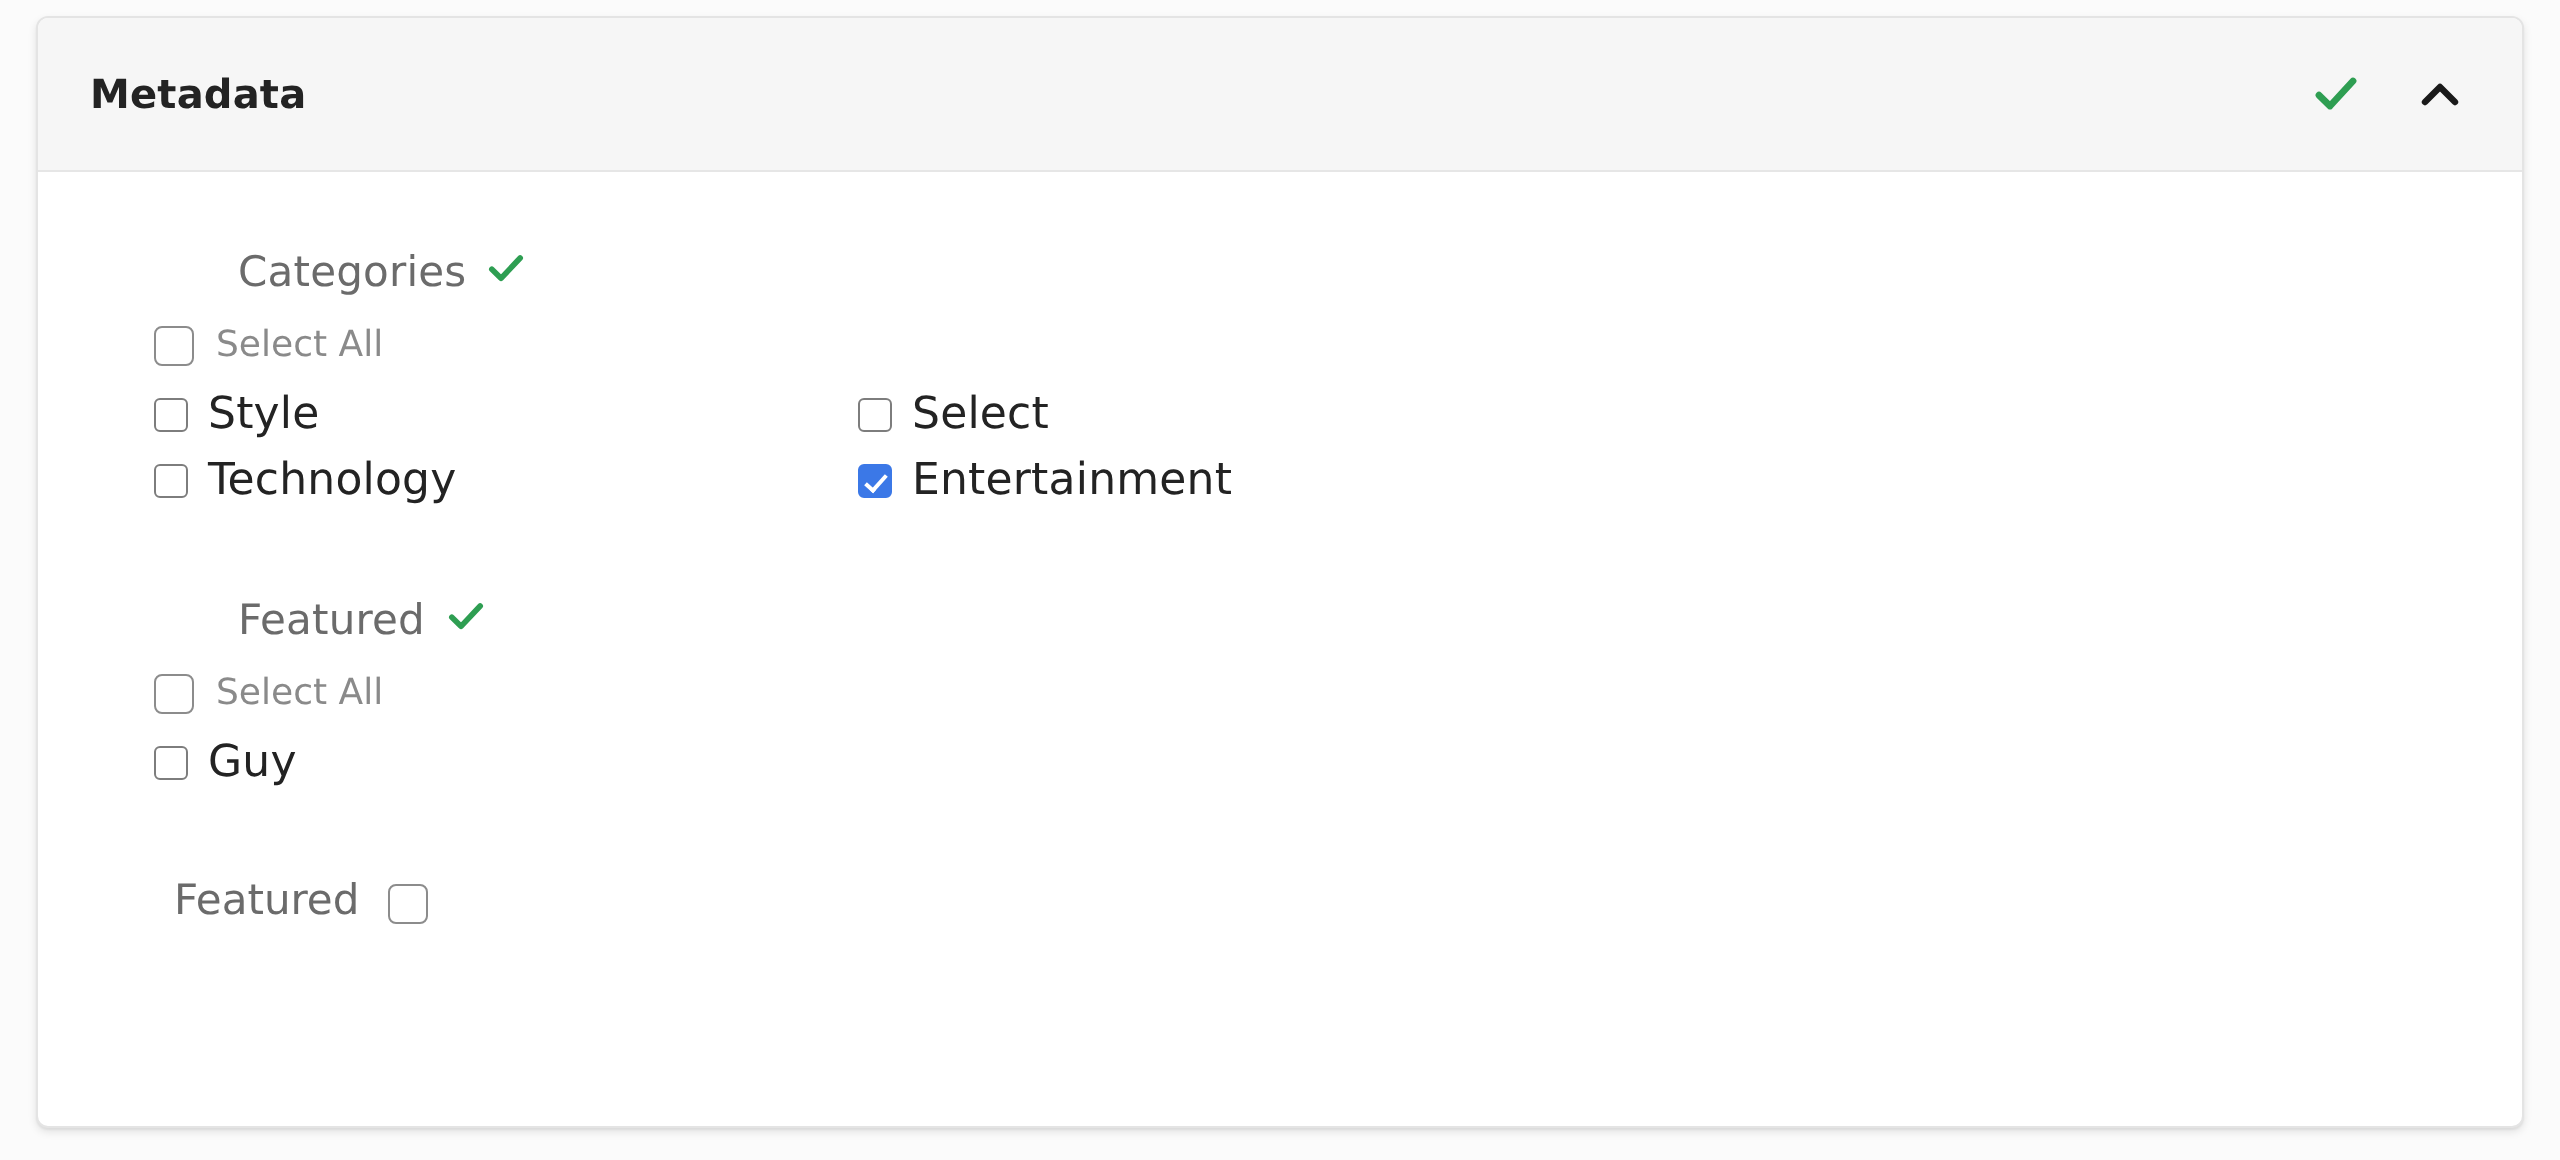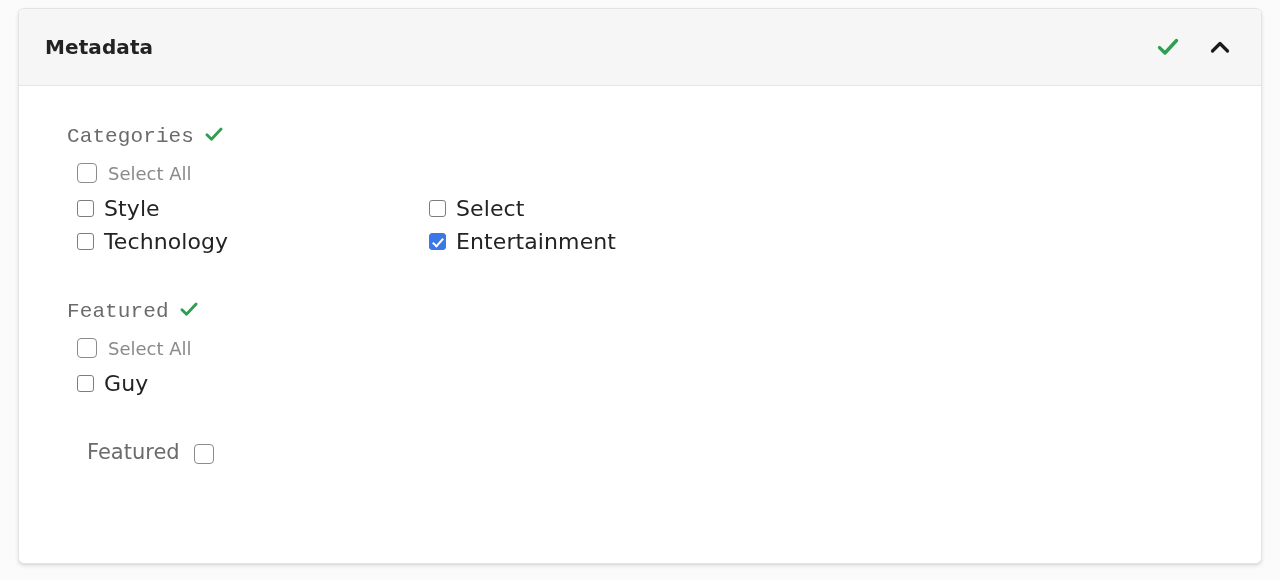--- a/index.html
+++ b/index.html
@@ -70,35 +70,34 @@
   }
 
   .section {
     margin-bottom: 0;
   }
 
   .section-head {
     display: flex;
     align-items: center;
     gap: 10px;
-    padding-left: 48px;
+    padding-left: 100px;
     margin-bottom: 14px;
-    font-family: Liberation Mono, monospace;
   }
 
   .section-title {
     font-size: 21px;
     color: #6b6b6b;
     font-weight: normal;
     letter-spacing: 0.1px;
   }
 
   .select-all-row {
     display: flex;
-    align-items: flex-start;
+    align-items: flex-end;
     gap: 11px;
     padding-left: 58px;
     margin-bottom: 9px;
   }
 
   .select-all-label {
     font-size: 18px;
     color: #8a8a8a;
   }
 

